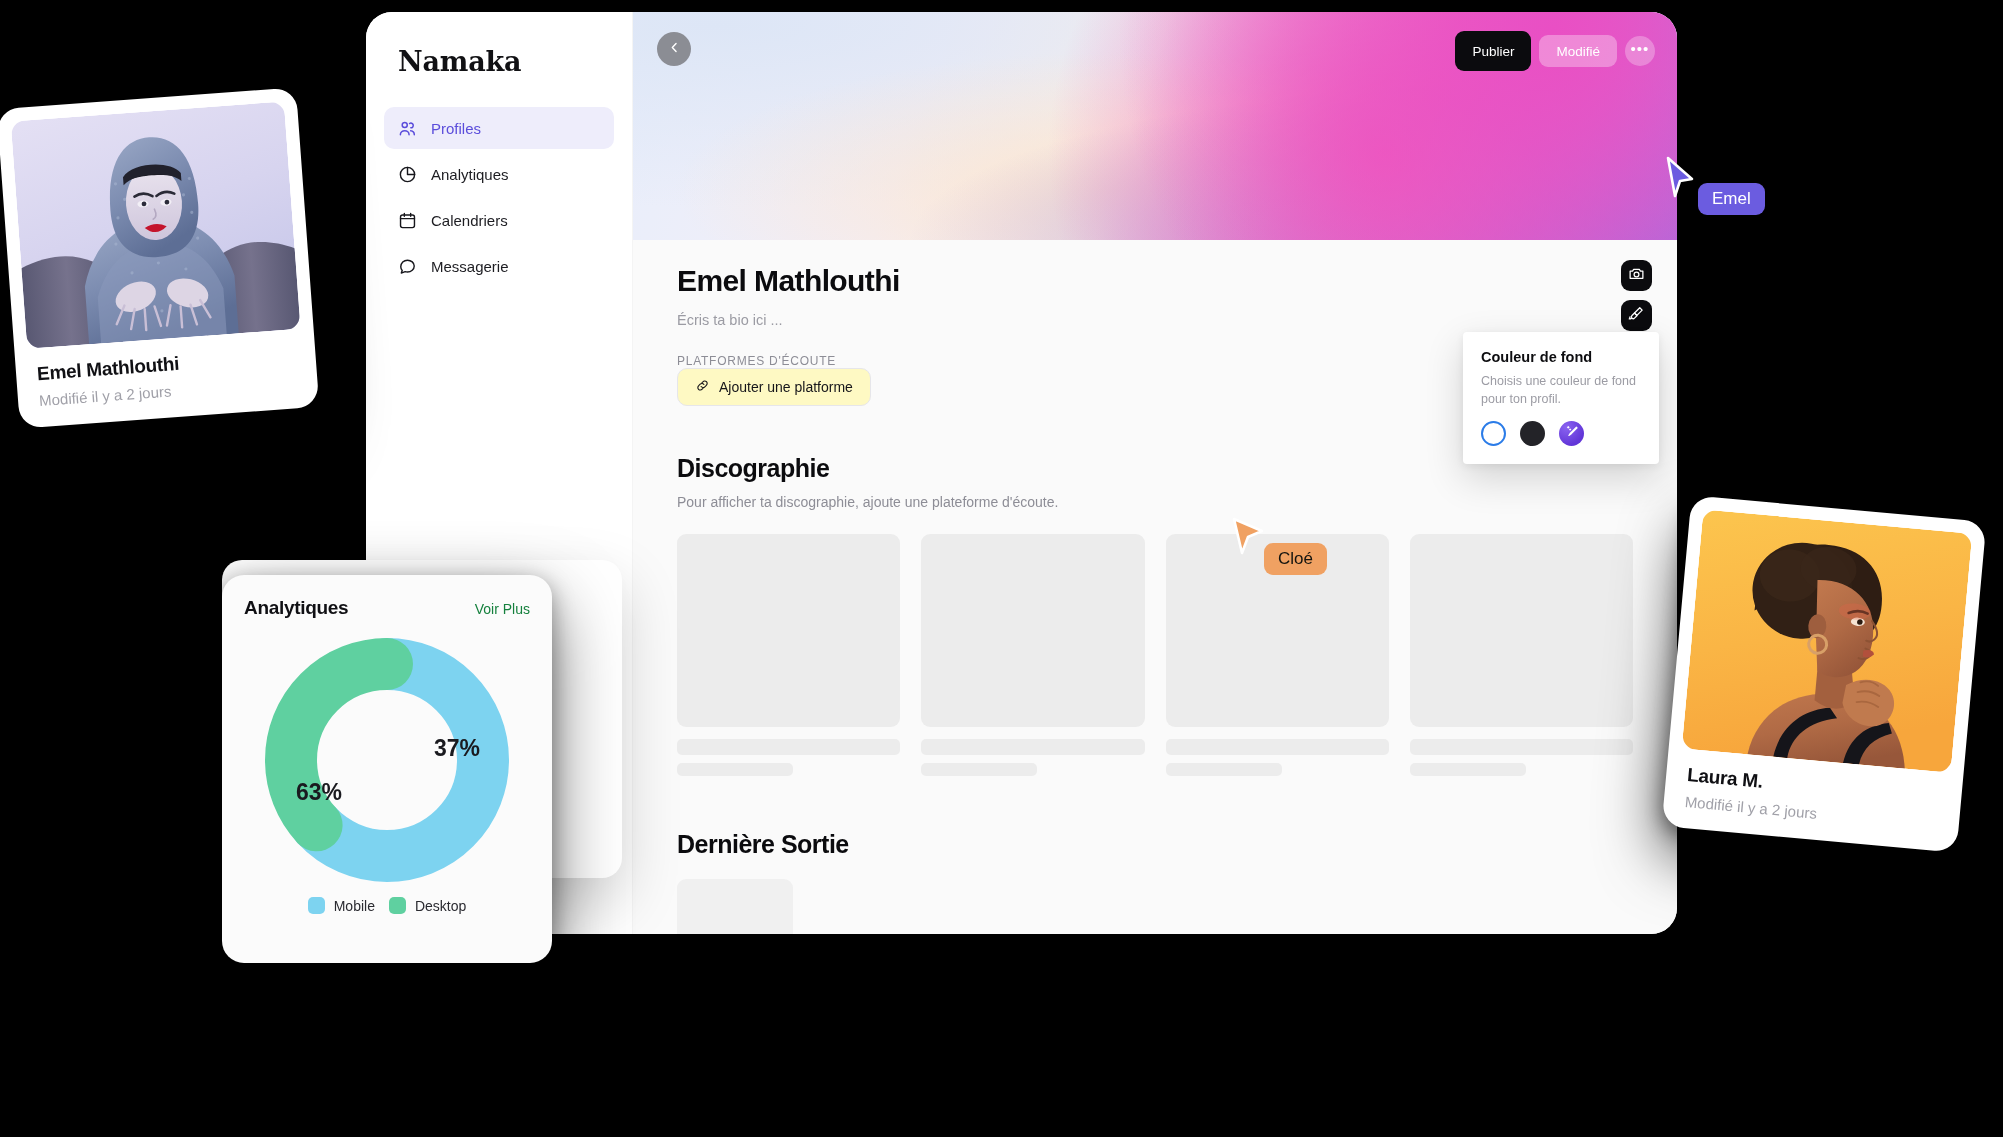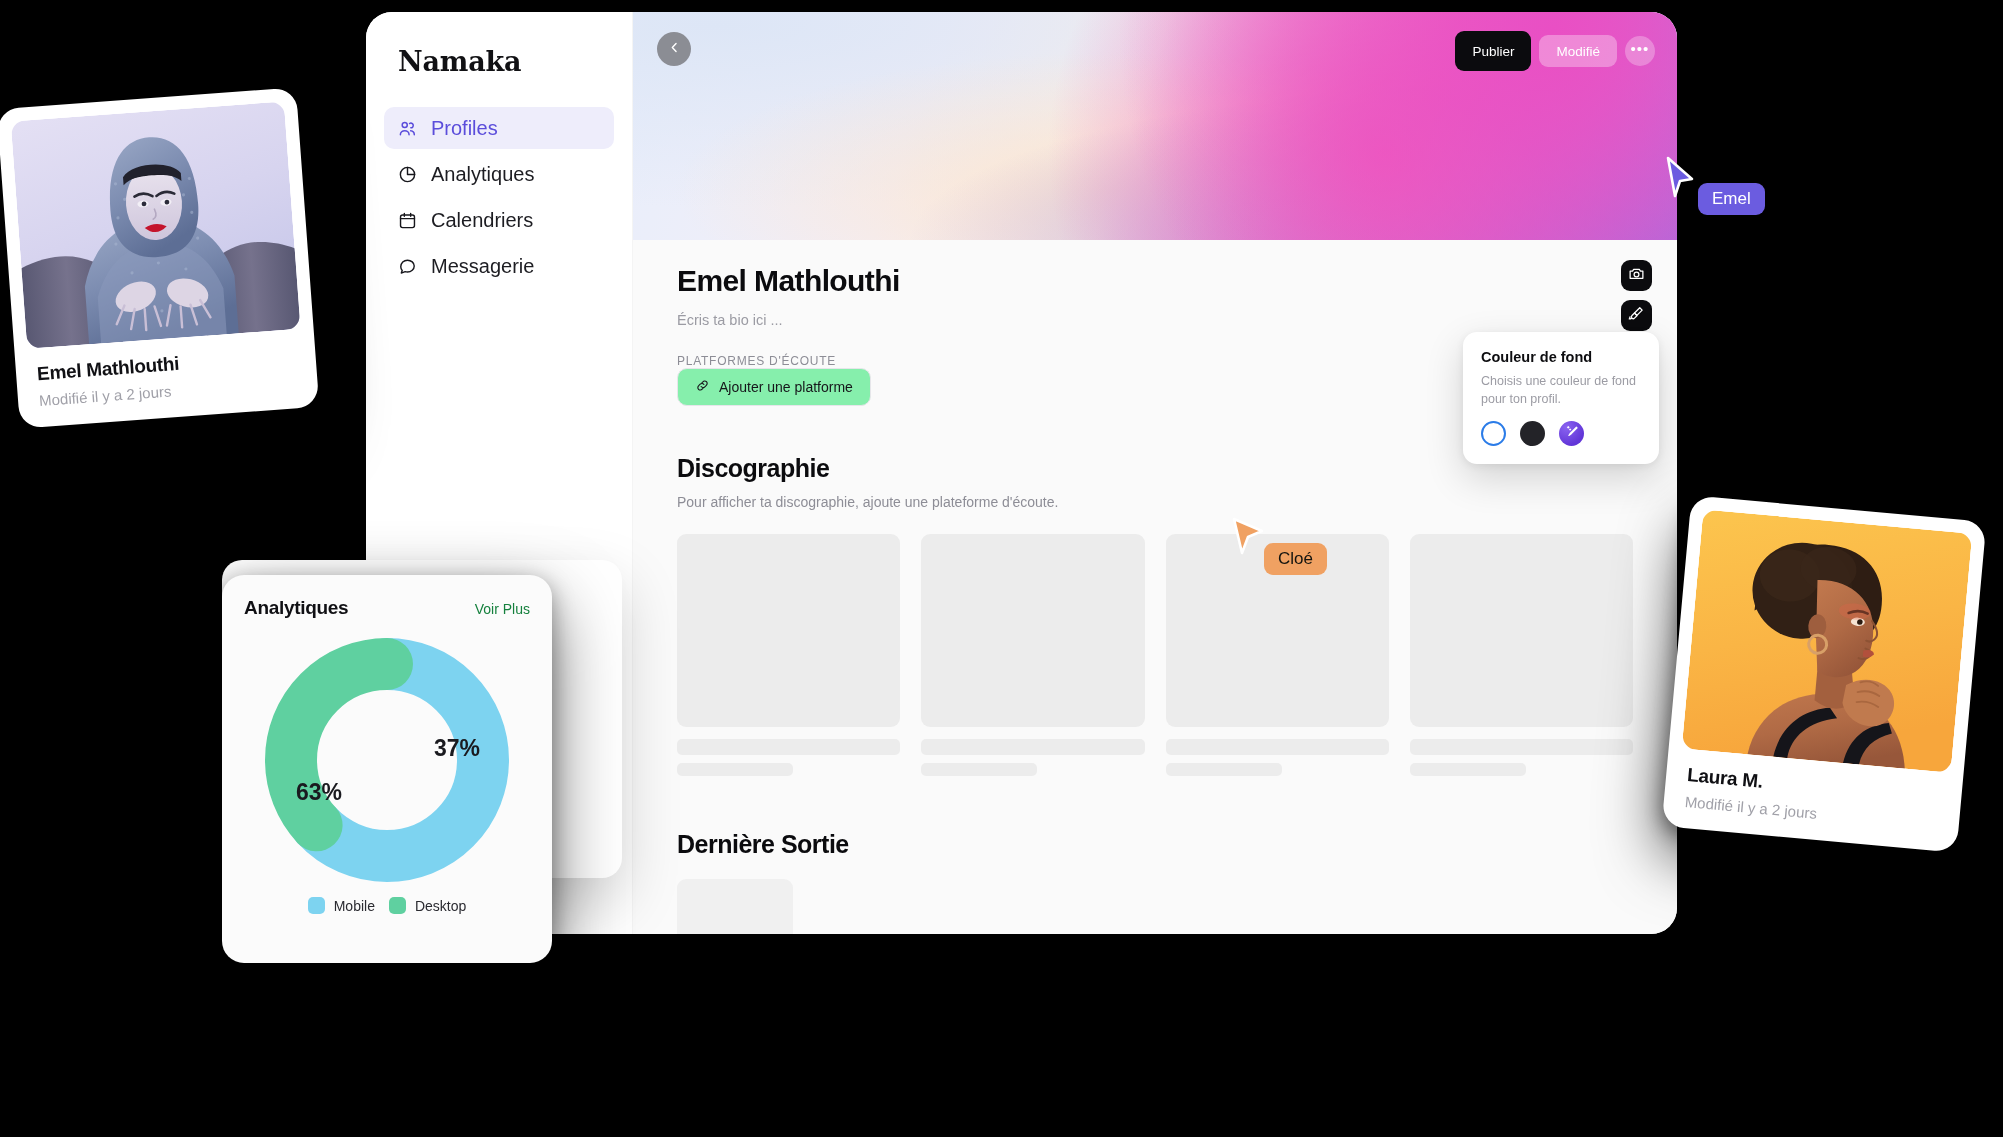--- a/index.html
+++ b/index.html
@@ -55,21 +55,21 @@
   .nav-item {
     display: flex;
     align-items: center;
     gap: 14px;
     height: 42px;
     padding: 0 14px;
     border-radius: 10px;
     margin-bottom: 4px;
     cursor: pointer;
     color: #1d1d22;
-    font-size: 20px;
+    font-size: 15px;
   }
   .nav-item.active {
     background: #eeedfb;
     color: #5b4ddb;
   }
   .nav-ico { width: 19px; height: 19px; display: block; flex: 0 0 19px; }
   .nav-ico svg { width: 19px; height: 19px; display: block; }
 
   
   #main {
@@ -179,21 +179,21 @@
     color: #8d8d96;
   }
   #add-platform {
     display: inline-flex;
     align-items: center;
     gap: 9px;
     height: 38px;
     padding: 0 17px;
     border-radius: 10px;
     border: 1px solid #e6e6ea;
-    background: #86efac;
+    background: #fef9c3;
     font-size: 14px;
     color: #16161a;
     cursor: pointer;
     font-family: "Liberation Sans", sans-serif;
   }
 
   .section-title {
     font-size: 25px;
     font-weight: 700;
     letter-spacing: -0.5px;
@@ -220,21 +220,21 @@
   #derniere-wrap { margin-top: 54px; }
   .sk-release { margin-top: 20px; height: 70px; width: 116px; border-radius: 9px; background: #f0f0f0; }
 
   
   #color-popover {
     position: absolute;
     right: 18px;
     top: 320px;
     width: 196px;
     background: #ffffff;
-    border-radius: 14px;
+    border-radius: 4px;
     box-shadow: 0 14px 38px rgba(0,0,0,0.16), 0 2px 8px rgba(0,0,0,0.07);
     padding: 17px 18px 18px 18px;
     z-index: 7;
   }
   #pop-title { font-size: 14.5px; font-weight: 700; color: #0d0d10; margin-bottom: 8px; }
   #pop-desc  { font-size: 12.5px; color: #9c9ca4; line-height: 1.42; margin-bottom: 12px; }
   #swatches { display: flex; align-items: center; gap: 14px; }
   .swatch { width: 25px; height: 25px; border-radius: 50%; cursor: pointer; }
   .swatch.white { background: #ffffff; border: 2px solid #2b7ce8; }
   .swatch.dark  { background: #232328; }

